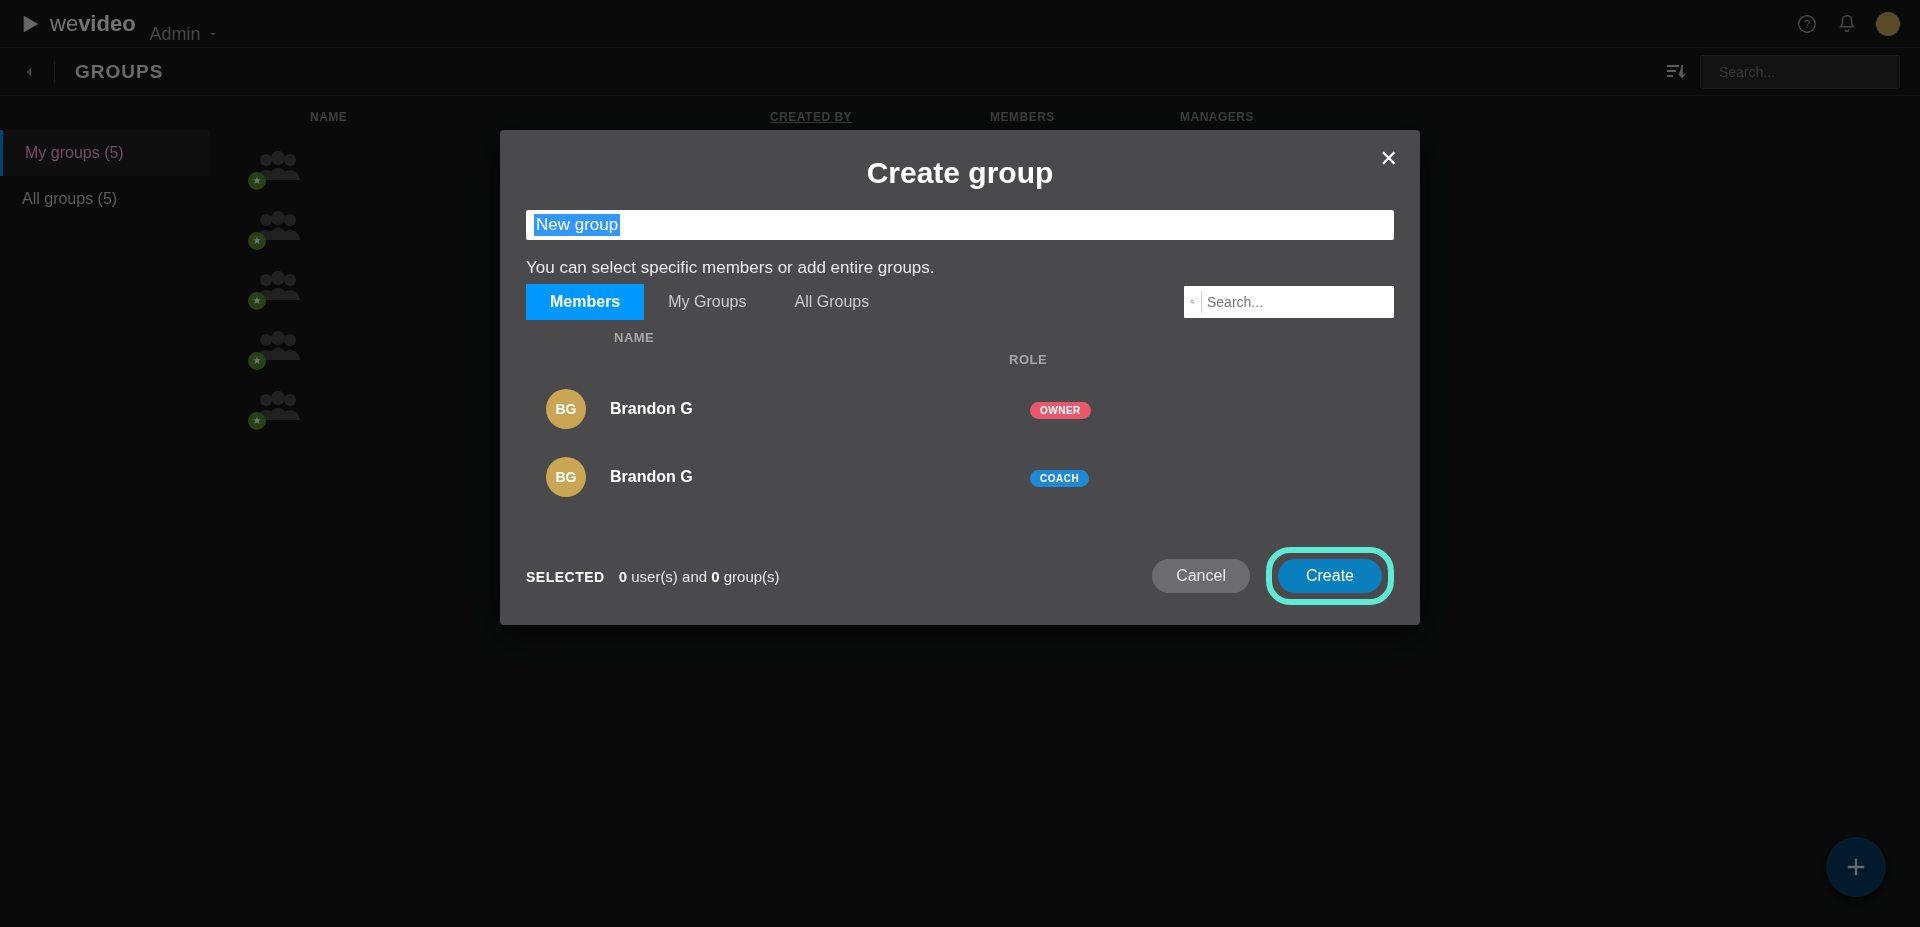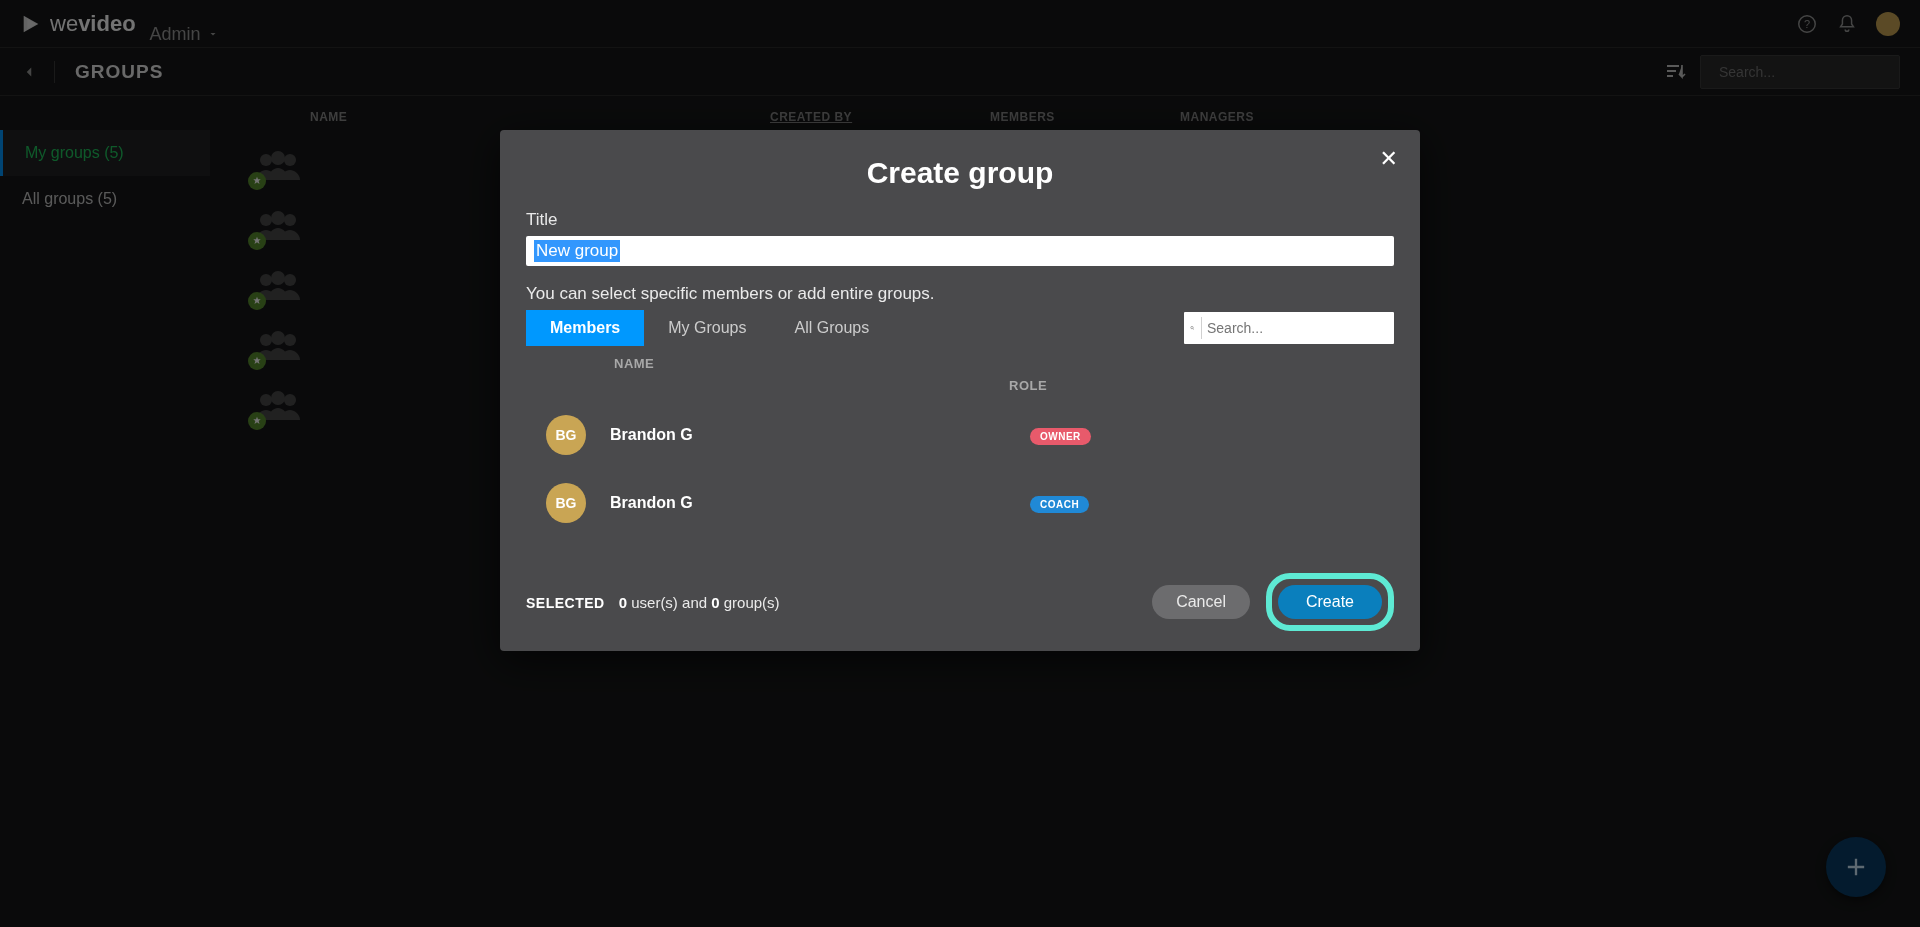--- a/index.html
+++ b/index.html
@@ -23,21 +23,21 @@
   .subheader-spacer { flex: 1; }
   .sort-icon { width: 24px; height: 24px; color: #9a9a9a; margin-right: 12px; cursor:pointer;}
   .search-bar { width: 200px; height: 34px; background: #2a2a2a; border: 1px solid #3a3a3a; border-radius: 2px; display: flex; align-items: center; padding: 0 10px; }
   .search-bar input { background: transparent; border: none; outline: none; color: #ccc; font-size: 14px; flex: 1; margin-left: 8px; }
   .search-bar svg { width: 18px; height: 18px; color: #9a9a9a; }
   
   
   .body { display: flex; height: calc(927px - 96px); }
   .sidebar { width: 210px; background: #171819; padding-top: 34px; }
   .side-item { padding: 14px 22px; font-size: 16px; color: #c8c8c8; cursor: pointer; }
-  .side-item.active { background: #222325; border-left: 3px solid #0098fe; color: #22c55e; font-weight: 500; }
+  .side-item.active { background: #222325; border-left: 3px solid #0098fe; color: #f9a8d4; font-weight: 500; }
   
   .main { flex: 1; position: relative; background: #171819; }
   .table-head { display: flex; padding: 14px 40px 14px 100px; color: #8a8a8a; font-size: 12px; font-weight: 700; letter-spacing: 0.5px; }
   .th-name { flex: 0 0 460px; }
   .th-created { flex: 0 0 220px; text-decoration: underline; }
   .th-members { flex: 0 0 190px; }
   .th-managers { flex: 1; }
   
   .group-row { display: flex; align-items: center; padding: 10px 40px 10px 20px; }
   .group-avatar { width: 58px; height: 40px; position: relative; }
@@ -260,21 +260,20 @@
           <path stroke="#cfe8fb" stroke-width="2" d="M12 5v14M5 12h14"></path>
         </svg>
     </div>
   </div>
 </div>
 
 <div class="overlay">
   <div class="modal">
     <div class="modal-close">✕</div>
     <div class="modal-title">Create group</div>
-    <div class="field-label">Title</div>
     <div class="title-input-wrap">
       <span class="title-input-sel">New group</span>
     </div>
     <div class="hint">You can select specific members or add entire groups.</div>
     <div class="tabs-search">
       <div class="tabs">
         <div class="tab active"><span>Members</span></div>
         <div class="tab"><span>My Groups</span></div>
         <div class="tab"><span>All Groups</span></div>
       </div>

